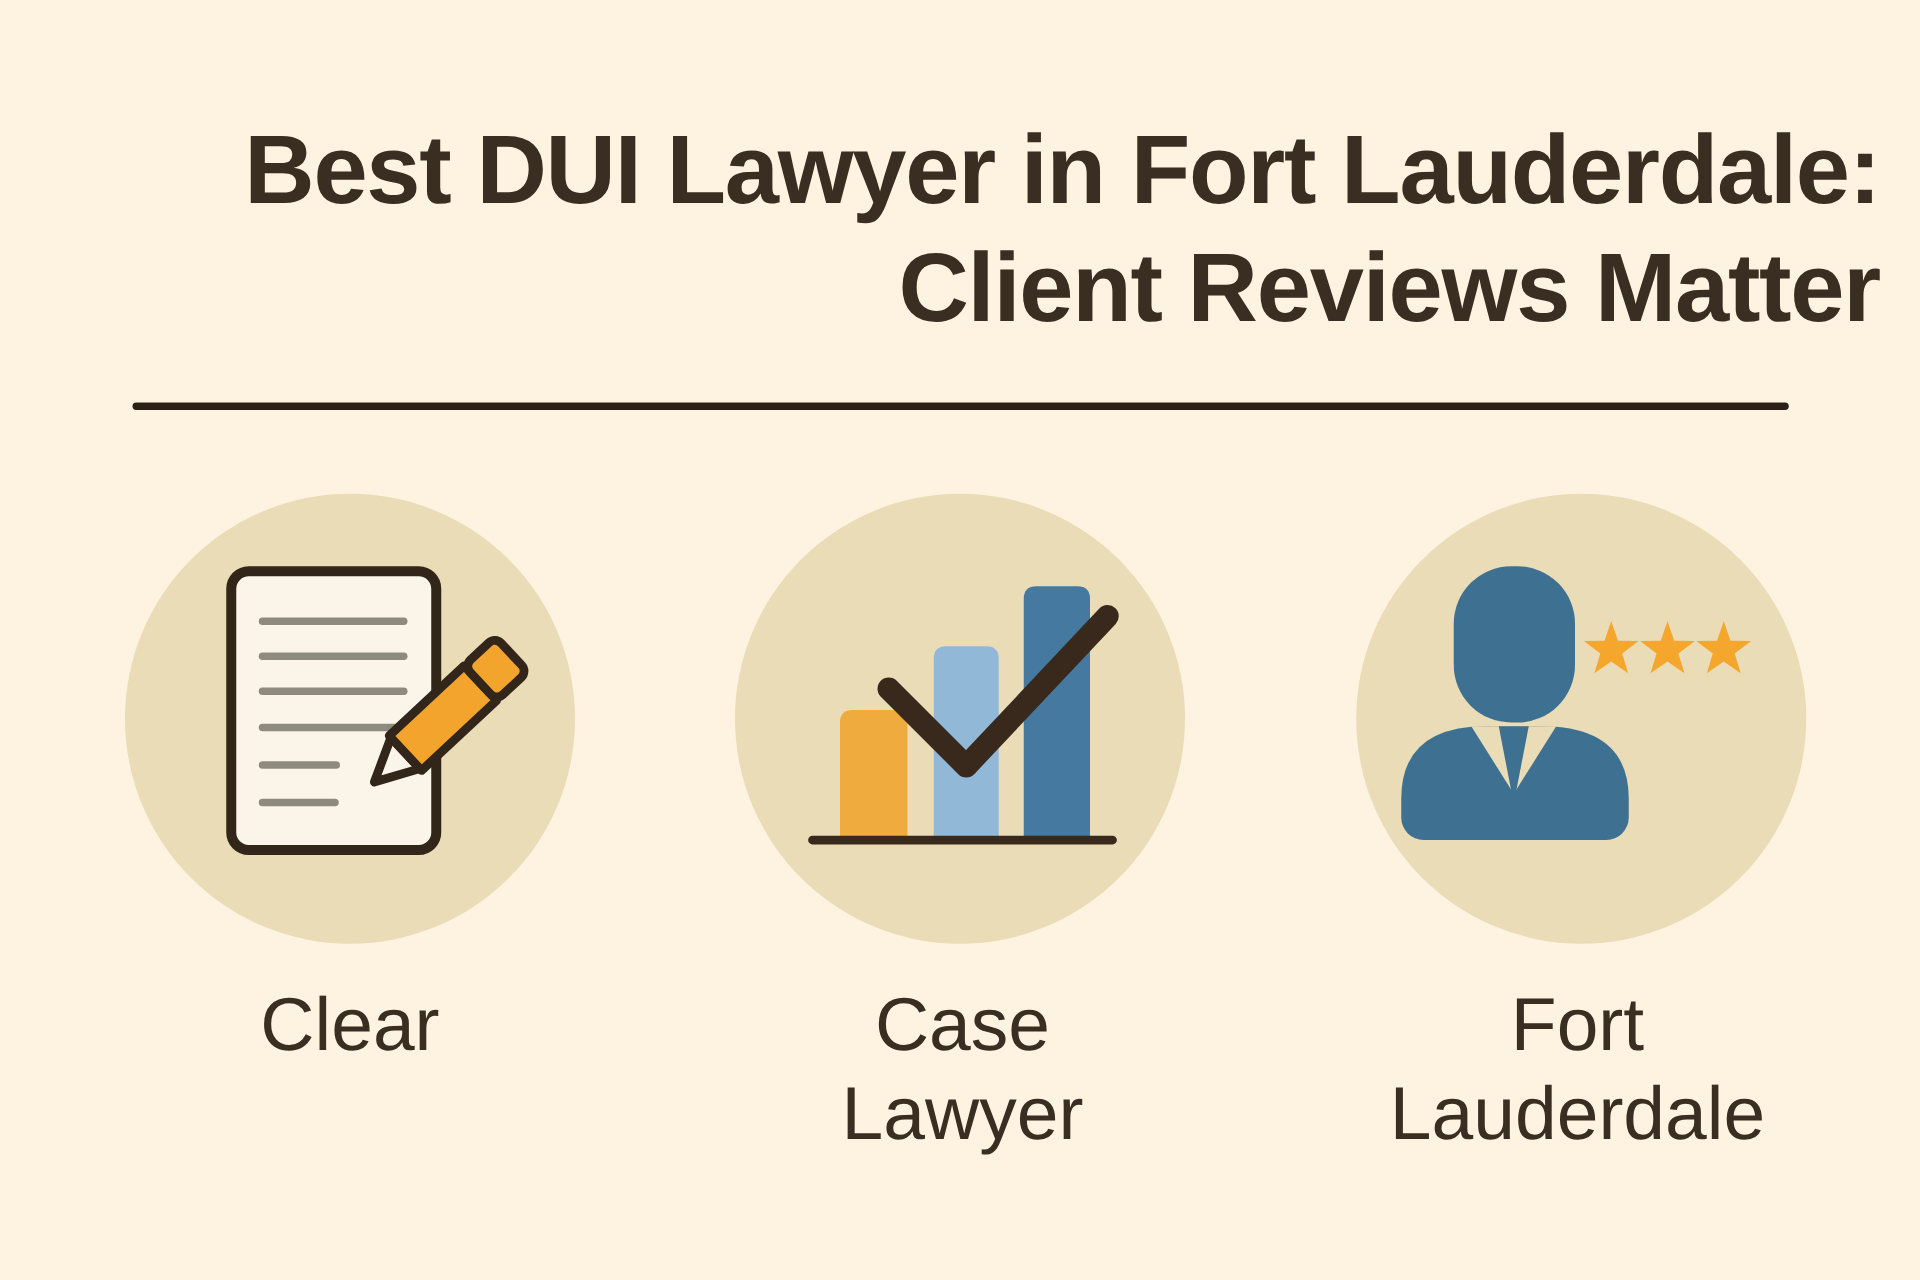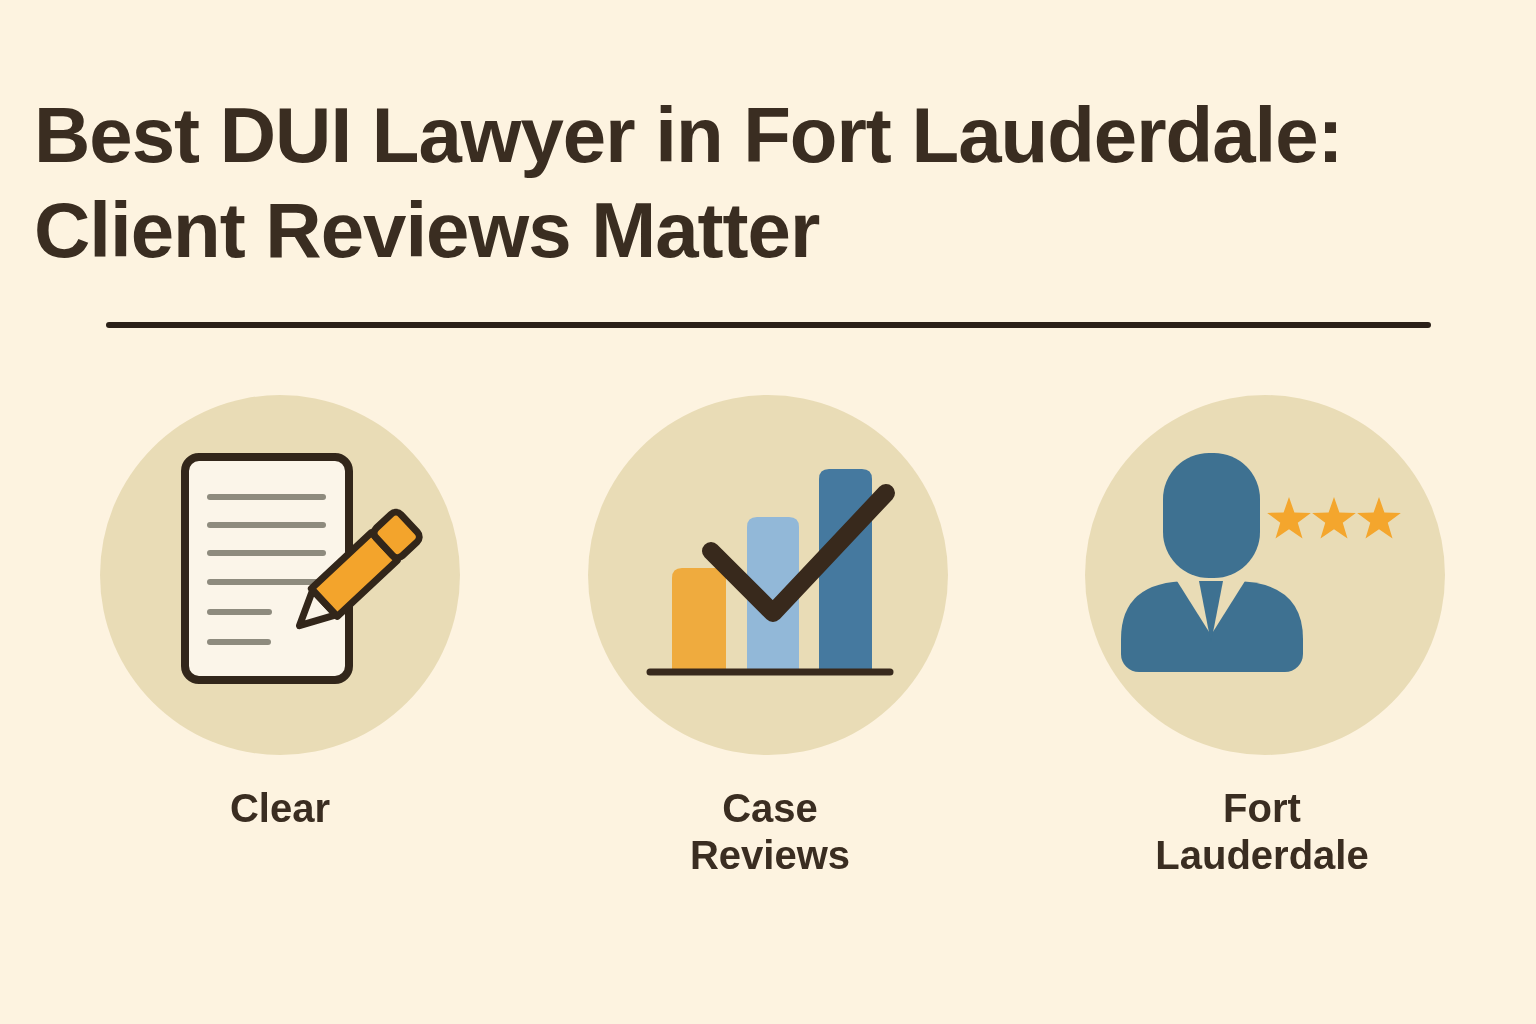--- a/index.html
+++ b/index.html
@@ -10,37 +10,37 @@
   }
   html,body{margin:0;padding:0;}
   body{
     width:1536px;height:1024px;position:relative;overflow:hidden;
     background:var(--bg,#fdf3e0);
     font-family:"Liberation Sans",sans-serif;
     color:var(--text-dark,#3a2d21);
   }
   .title{
     position:absolute;top:88px;left:34px;width:1470px;
-    text-align:left;font-weight:bold;font-size:78px;line-height:1.22;
+    text-align:right;font-weight:bold;font-size:78px;line-height:1.22;
     letter-spacing:-1px;
   }
   .title span{display:block;}
   .divider{
     position:absolute;top:322px;left:106px;width:1325px;height:6px;
     background:var(--divider,#2b2018);border-radius:3px;
   }
   .circle{
     position:absolute;top:395px;width:360px;height:360px;border-radius:50%;
     background:var(--circle-bg,#e9dcb6);
   }
   .c1{left:100px;} .c2{left:588px;} .c3{left:1085px;}
   .circle svg{display:block;width:360px;height:360px;}
   .label{
     position:absolute;top:785px;width:520px;text-align:center;
-    font-size:40px;line-height:1.18;font-weight:700;
+    font-size:60px;line-height:1.18;font-weight:400;
   }
   .label span{display:block;}
   .l1{left:20px;} .l2{left:510px;} .l3{left:1002px;}
 </style>
 </head>
 <body>
 
 <div class="title">
   <span>Best DUI Lawyer in Fort Lauderdale:</span>
   <span>Client Reviews Matter</span>
@@ -99,18 +99,18 @@
       </g>
     </g>
   </svg>
 </div>
 
 <div class="label l1">
   <span>Clear</span>
 </div>
 <div class="label l2">
   <span>Case</span>
-  <span>Reviews</span>
+  <span>Lawyer</span>
 </div>
 <div class="label l3">
   <span>Fort</span>
   <span>Lauderdale</span>
 </div>
 
 </body></html>

